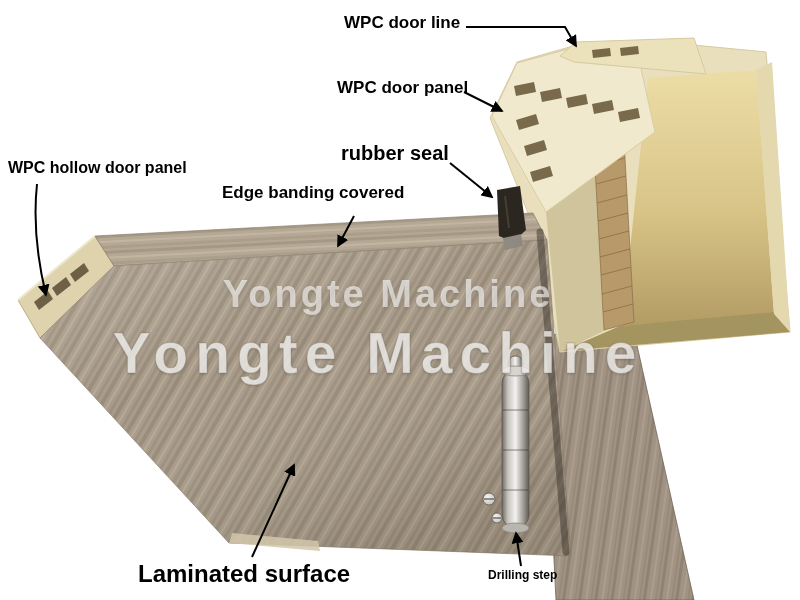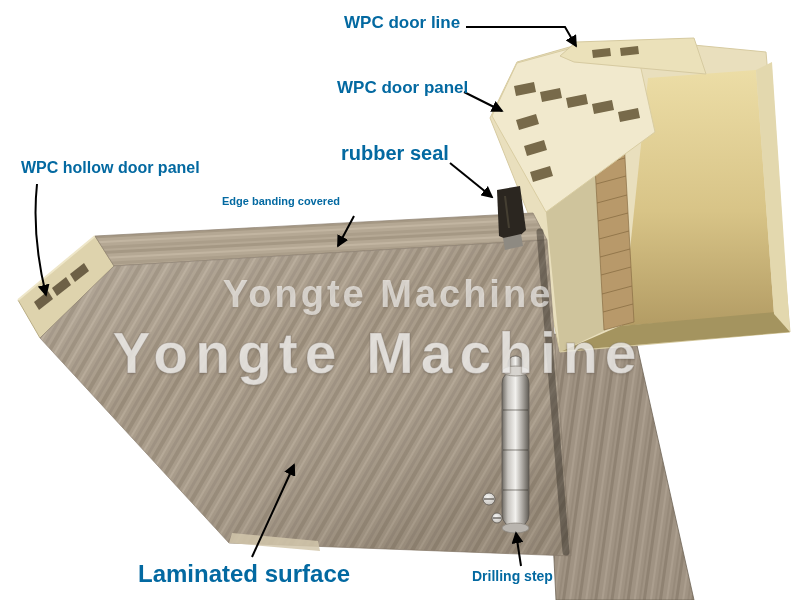--- a/index.html
+++ b/index.html
@@ -1,19 +1,19 @@
 <!DOCTYPE html>
 <html><head>
 <meta charset="utf-8">
 <style>
   html,body{margin:0;padding:0;background:#ffffff;}
   .stage{position:relative;width:800px;height:600px;background:#fff;overflow:hidden;
          font-family:"Liberation Sans","DejaVu Sans",sans-serif;}
   .stage svg{position:absolute;left:0;top:0;}
-  .lbl{position:absolute;font-weight:700;color:#0369a1;white-space:nowrap;line-height:1.1;}
+  .lbl{position:absolute;font-weight:700;color:#000000;white-space:nowrap;line-height:1.1;}
   .wm{font-weight:700;filter:drop-shadow(0 1px 1px rgba(100,90,75,.5));}
 </style>
 </head>
 <body>
 
 <div class="stage">
 
   <svg width="800" height="600" viewBox="0 0 800 600">
     <defs>
       <marker id="ah" viewBox="0 0 10 10" refX="8.5" refY="5" markerWidth="6" markerHeight="6" orient="auto-start-reverse">
@@ -158,17 +158,17 @@
       <path d="M37,184 C33,222 38,262 46,295" marker-end="url(#ah)"></path>
       <path d="M354,216 L338,246" marker-end="url(#ah)"></path>
       <path d="M252,557 L294,465" marker-end="url(#ah)"></path>
       <path d="M521,566 L516,533" marker-end="url(#ah)"></path>
     </g>
   </svg>
 
   <div class="lbl" style="left:344px;top:14px;font-size:17px">WPC door line</div>
   <div class="lbl" style="left:337px;top:79px;font-size:17px">WPC door panel</div>
   <div class="lbl" style="left:341px;top:142px;font-size:20px">rubber seal</div>
-  <div class="lbl" style="left:21px;top:159px;font-size:16px">WPC hollow door panel</div>
-  <div class="lbl" style="left:222px;top:195px;font-size:11px">Edge banding covered</div>
+  <div class="lbl" style="left:8px;top:159px;font-size:16px">WPC hollow door panel</div>
+  <div class="lbl" style="left:222px;top:184px;font-size:17px">Edge banding covered</div>
   <div class="lbl" style="left:138px;top:561px;font-size:24px">Laminated surface</div>
-  <div class="lbl" style="left:472px;top:569px;font-size:14px">Drilling step</div>
+  <div class="lbl" style="left:488px;top:569px;font-size:12px">Drilling step</div>
 </div>
 
 </body></html>

